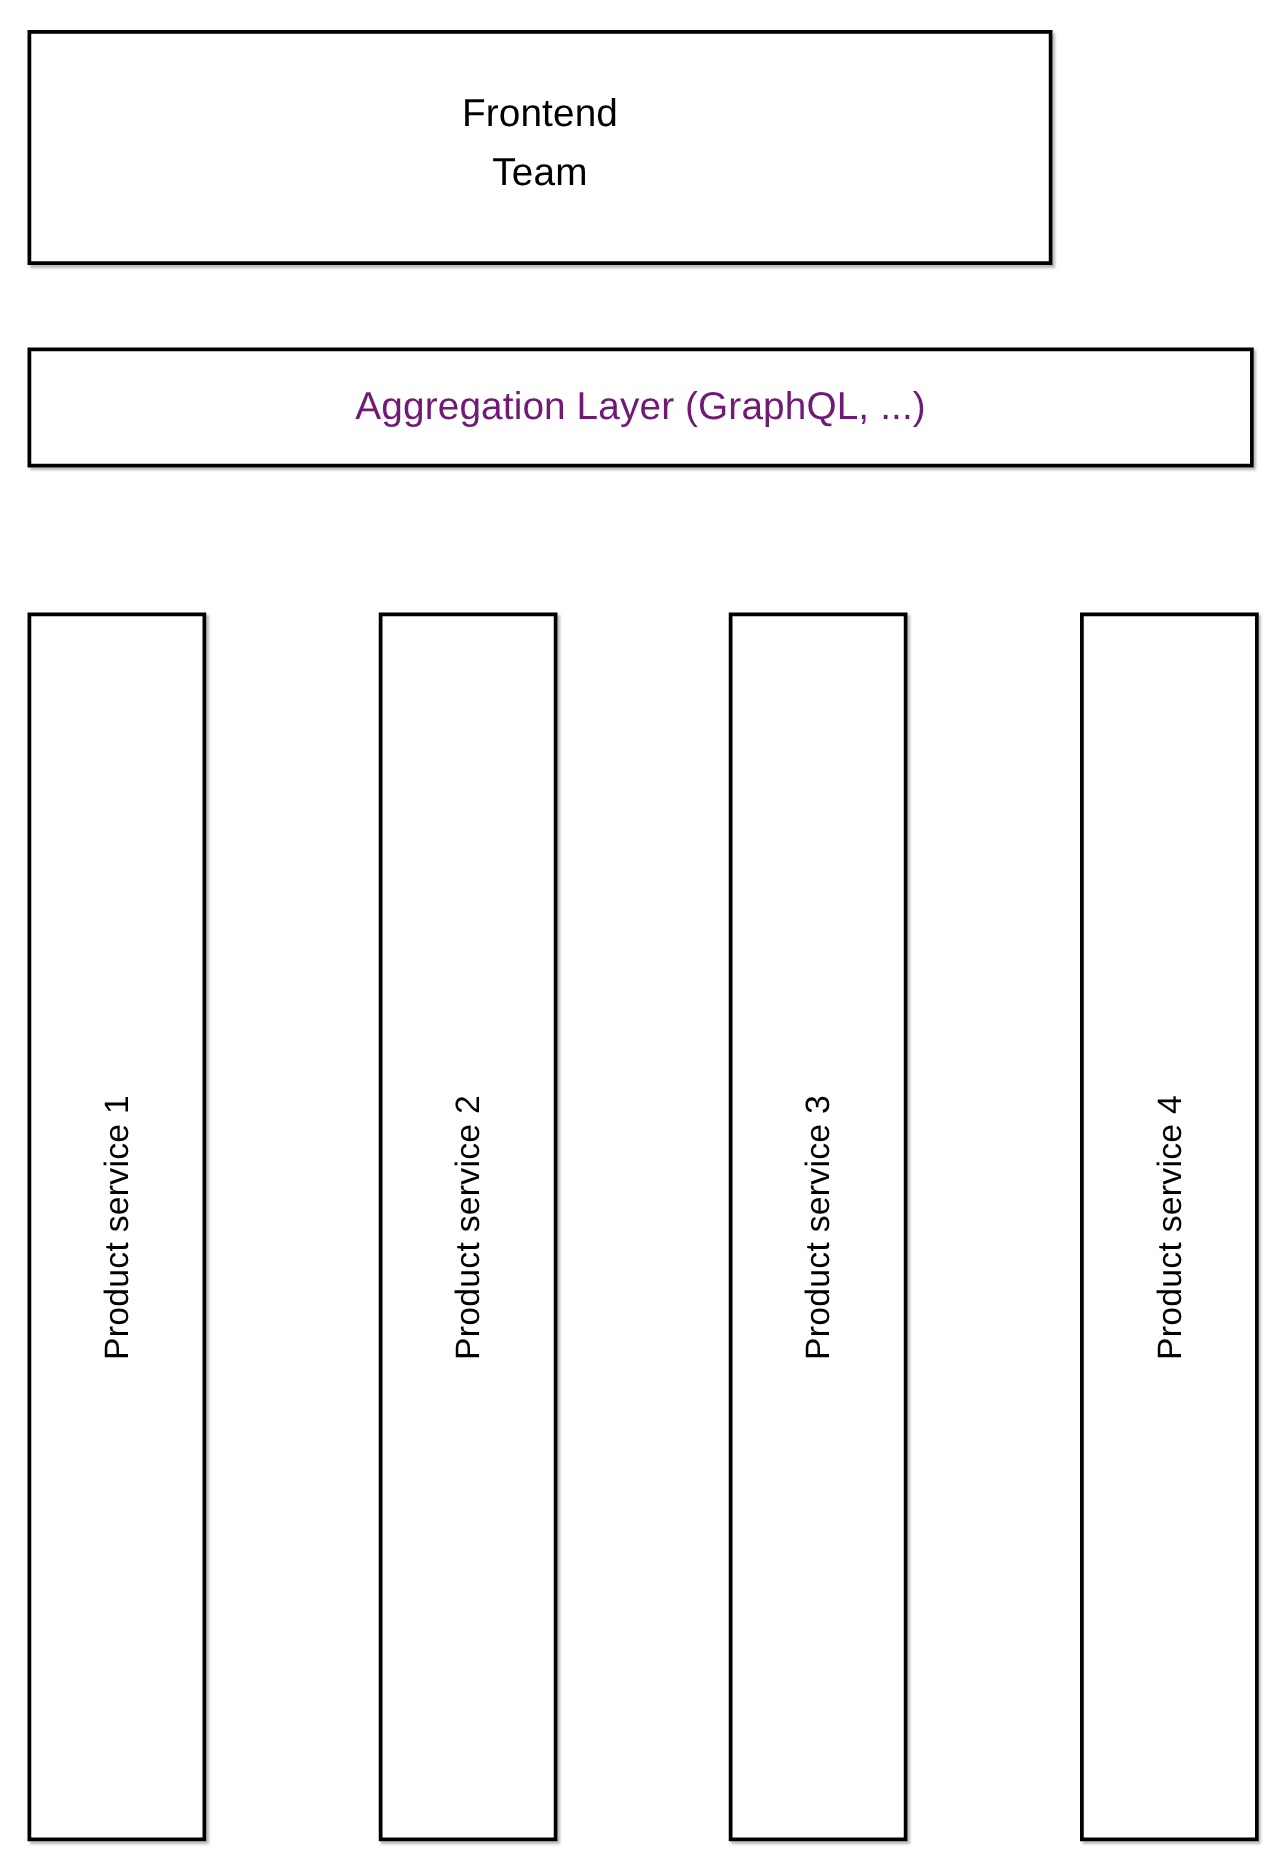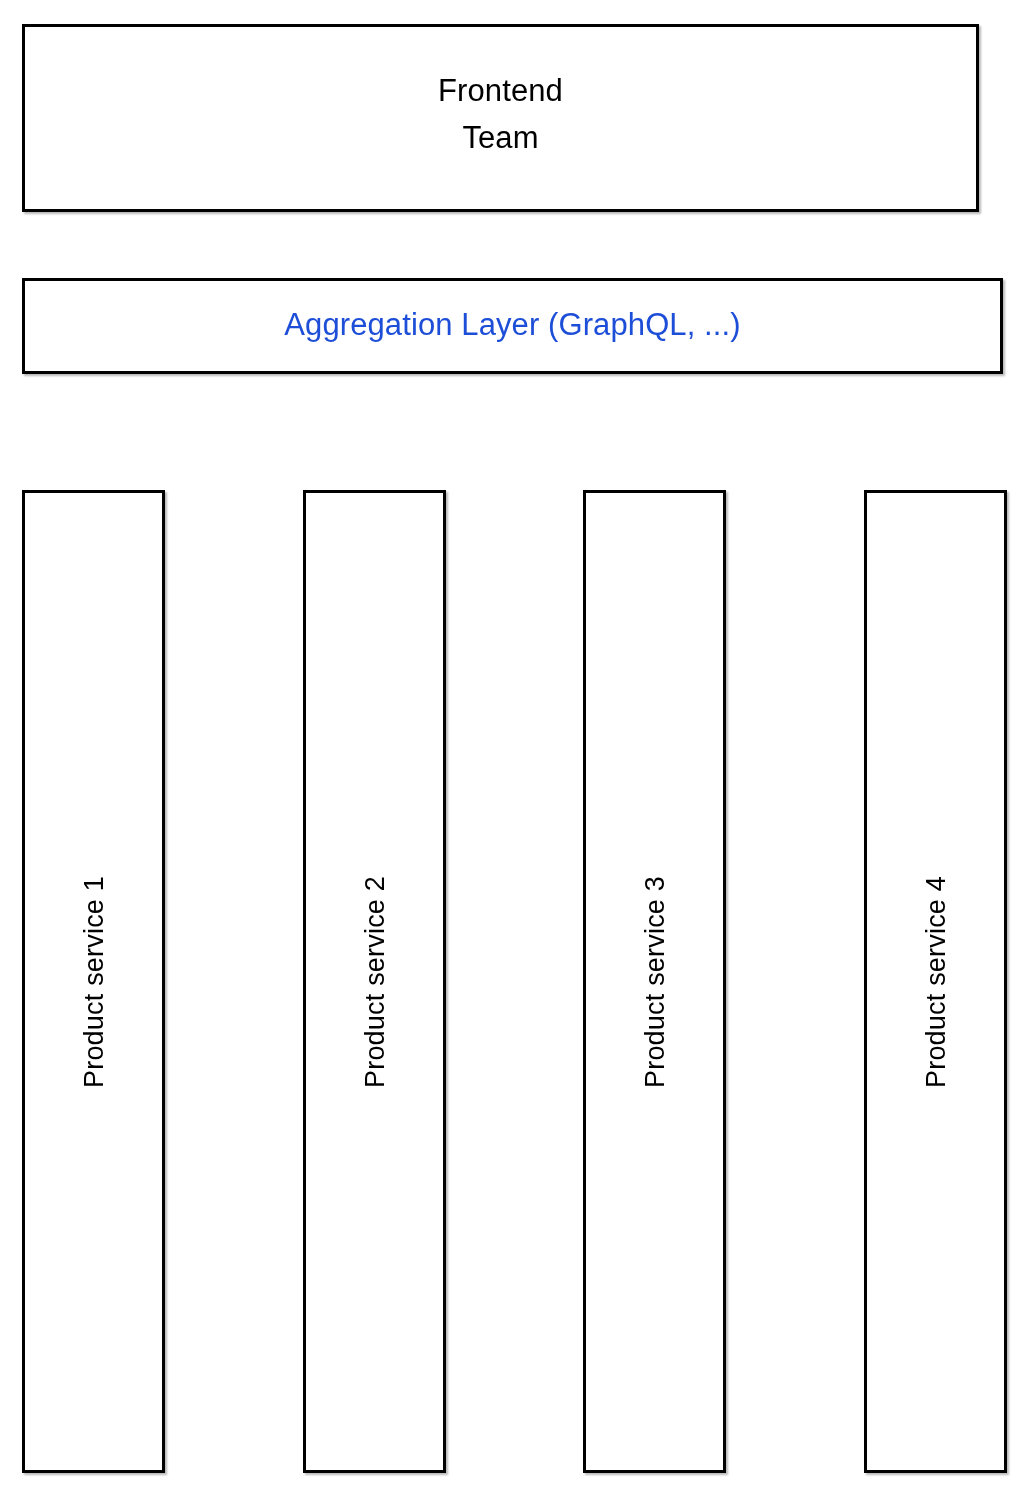--- a/index.html
+++ b/index.html
@@ -27,21 +27,21 @@
     box-sizing: border-box;
     background: #ffffff;
     border: 3px solid #000000;
     box-shadow: 2px 2px 2px rgba(0,0,0,0.28);
   }
 
   
   .consumer-box {
     left: 22px;
     top: 24px;
-    width: 957px;
+    width: 820px;
     height: 188px;
   }
   .consumer-label {
     position: absolute;
     left: 0;
     right: 0;
     top: 50%;
     transform: translateY(-54%);
     text-align: center;
     font-size: 31px;
@@ -60,21 +60,21 @@
   }
   .aggregation-label {
     position: absolute;
     left: 0;
     right: 0;
     top: 50%;
     transform: translateY(-52%);
     text-align: center;
     font-size: 31px;
     line-height: 1.1;
-    color: #1d4ed8;
+    color: #701a75;
     letter-spacing: 0.1px;
   }
 
   
   .service-box {
     top: 490px;
     width: 143px;
     height: 983px;
   }
   .service-label {

